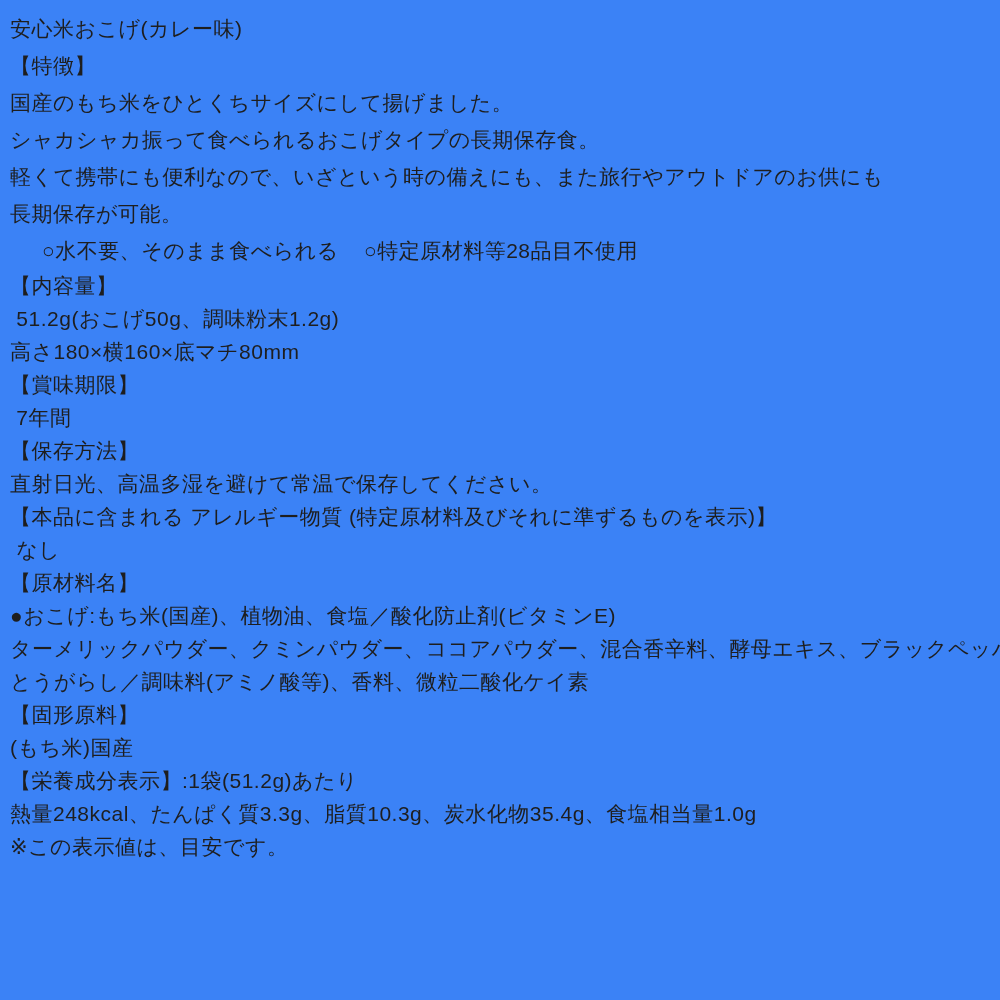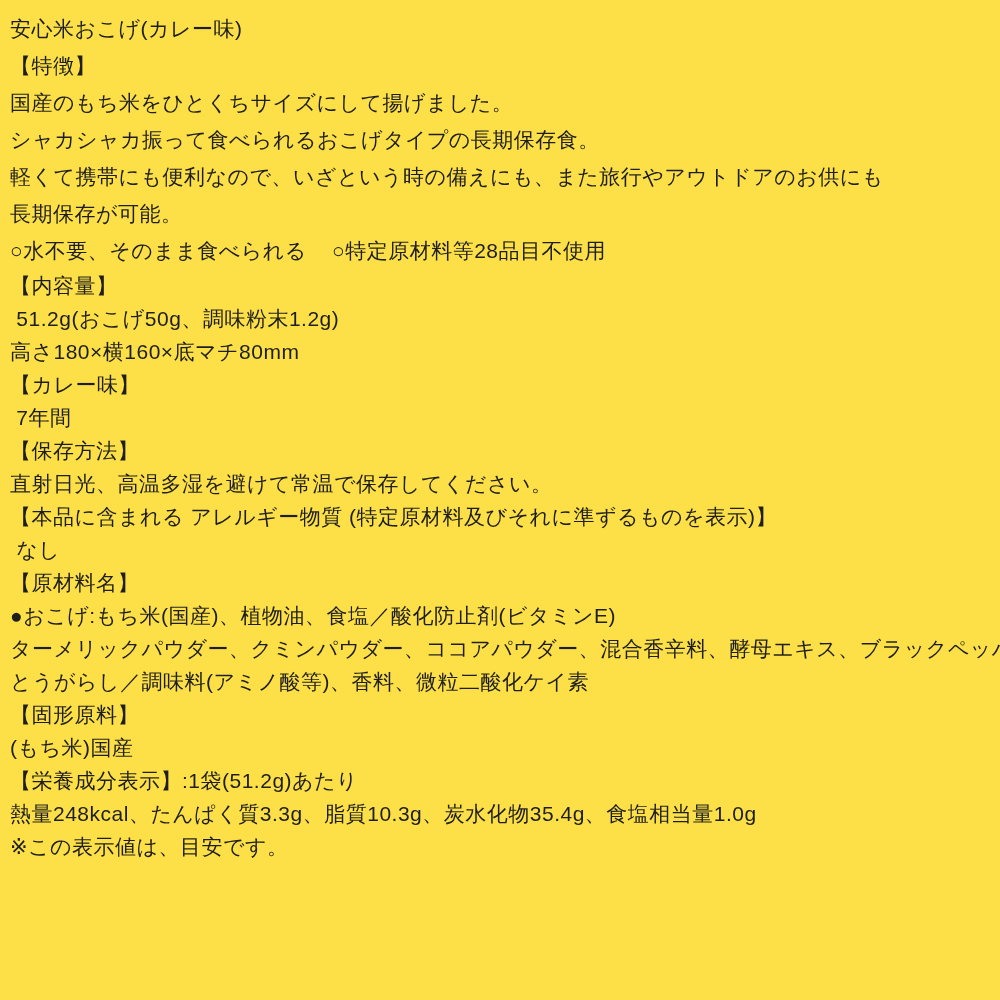--- a/index.html
+++ b/index.html
@@ -8,40 +8,41 @@
     width: 1000px;
     height: 1000px;
     overflow: hidden;
     background: #ffffff;
   }
   #page {
     box-sizing: border-box;
     width: 1000px;
     height: 1000px;
     padding: 10px 8px 0 10px;
-    background: #fde047;
+    background: #3b82f6;
     color: #1e1e1e;
     font-family: "Liberation Sans", "DejaVu Sans", sans-serif;
     font-size: 21px;
     font-weight: 500;
   }
   .block { display: block; }
   .block.intro .line,
   .block.features .line { line-height: 37px; height: 37px; }
   .block.specs .line { line-height: 33px; height: 33px; }
   .line {
     white-space: pre;
     letter-spacing: 0.5px;
   }
   .line.columns { display: flex; }
   .line.columns .col-left {
     display: inline-block;
     width: 322px;
     flex: 0 0 322px;
     white-space: pre;
+    margin-left: 32px;
   }
   .line.columns .col-right {
     display: inline-block;
     white-space: pre;
   }
 </style>
 </head>
 <body>
 
 <div id="page">
@@ -54,21 +55,21 @@
         <div class="line">軽くて携帯にも便利なので、いざという時の備えにも、また旅行やアウトドアのお供にも</div>
         <div class="line">長期保存が可能。</div>
       </div>
       <div class="block features">
         <div class="line columns"><span class="col-left">○水不要、そのまま食べられる</span><span class="col-right">○特定原材料等28品目不使用</span></div>
       </div>
       <div class="block specs">
         <div class="line">【内容量】</div>
         <div class="line"> 51.2g(おこげ50g、調味粉末1.2g)</div>
         <div class="line">高さ180×横160×底マチ80mm</div>
-        <div class="line">【カレー味】</div>
+        <div class="line">【賞味期限】</div>
         <div class="line"> 7年間</div>
         <div class="line">【保存方法】</div>
         <div class="line">直射日光、高温多湿を避けて常温で保存してください。</div>
         <div class="line">【本品に含まれる アレルギー物質 (特定原材料及びそれに準ずるものを表示)】</div>
         <div class="line"> なし</div>
         <div class="line">【原材料名】</div>
         <div class="line">●おこげ:もち米(国産)、植物油、食塩／酸化防止剤(ビタミンE)</div>
         <div class="line">ターメリックパウダー、クミンパウダー、ココアパウダー、混合香辛料、酵母エキス、ブラックペッパー、</div>
         <div class="line">とうがらし／調味料(アミノ酸等)、香料、微粒二酸化ケイ素</div>
         <div class="line">【固形原料】</div>

